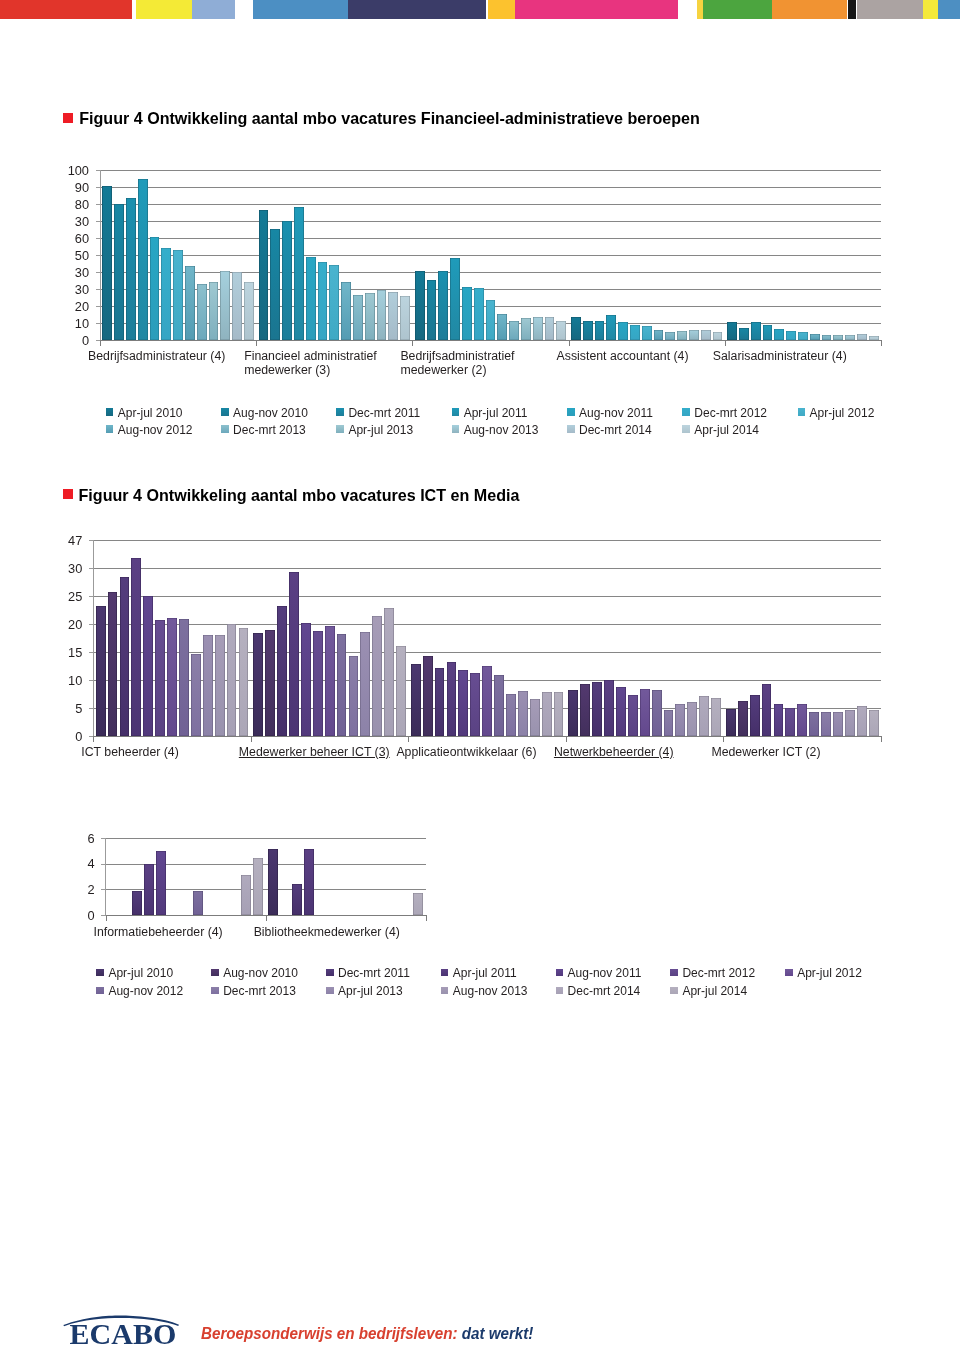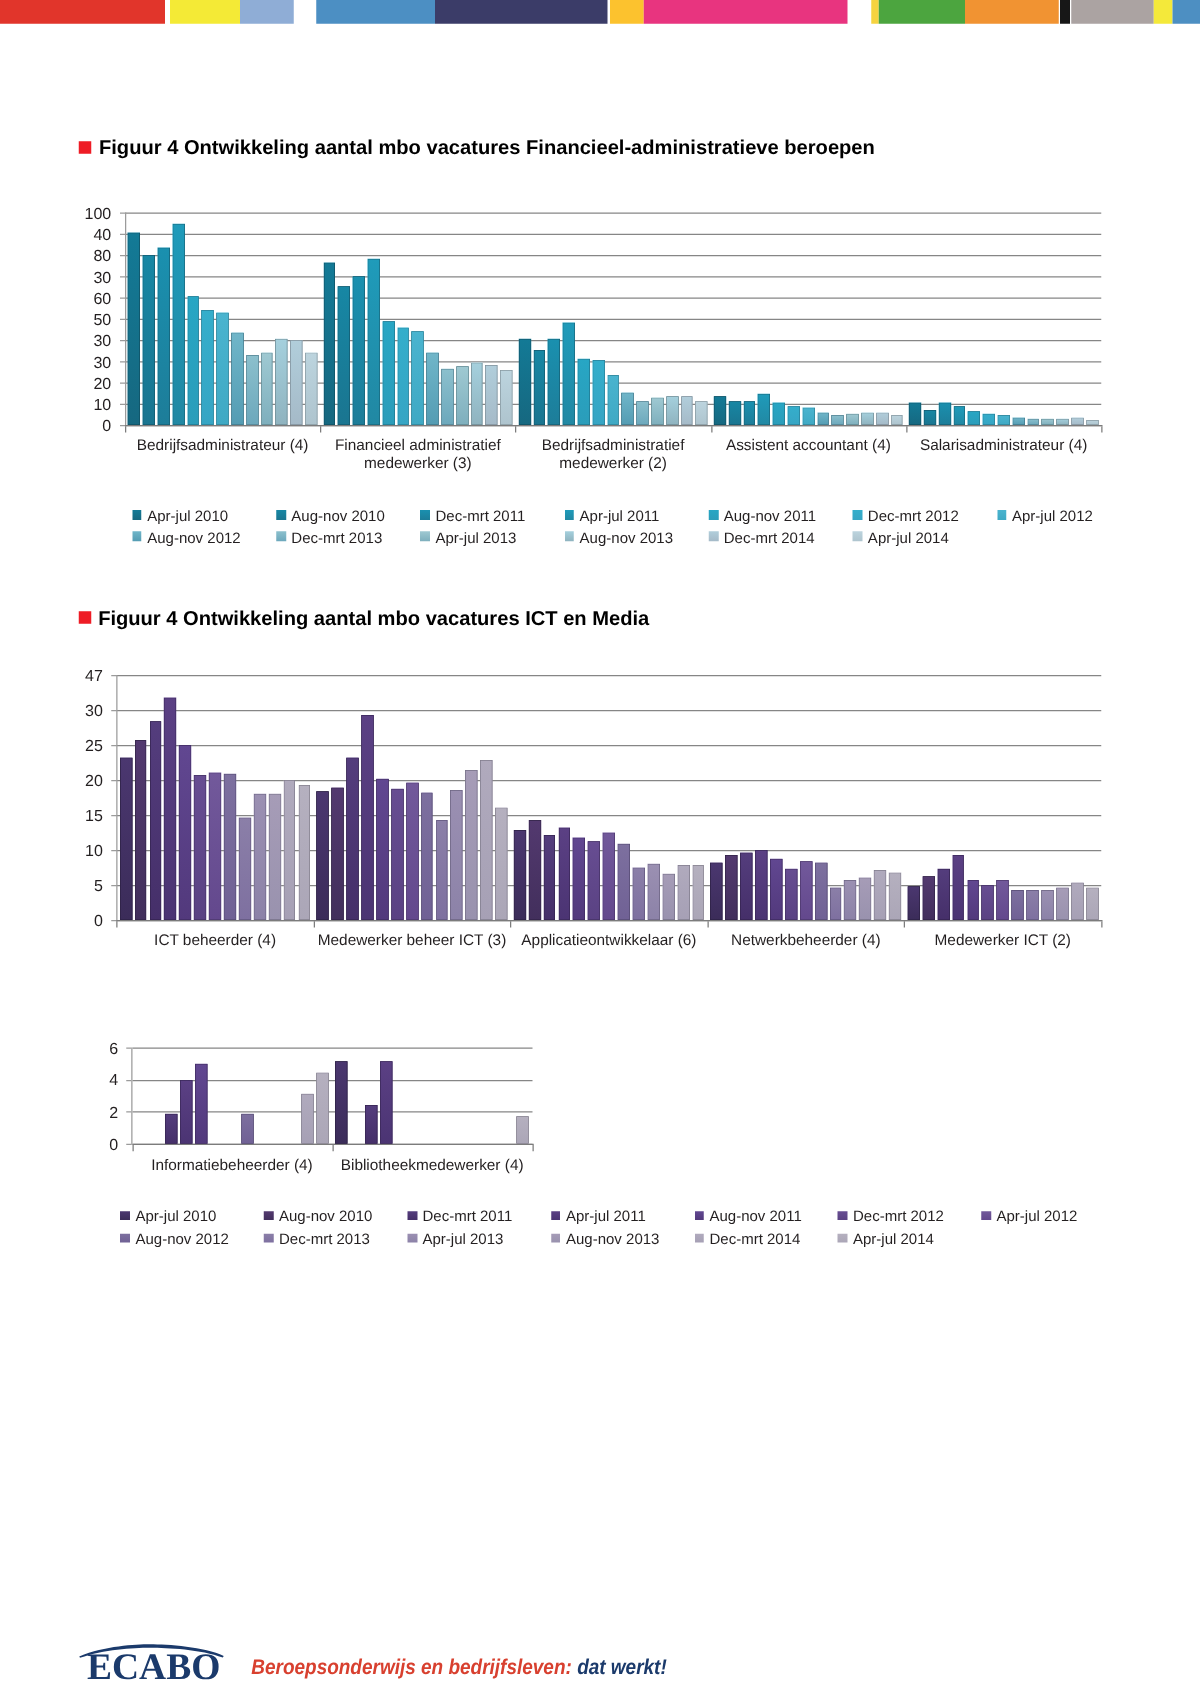--- a/index.html
+++ b/index.html
@@ -9,21 +9,21 @@
   .topbar i{position:absolute;top:0;height:19px;display:block;}
   .fig-title{position:absolute;font-size:16.1px;font-weight:bold;color:#000;white-space:nowrap;}
   .fig-bullet{position:absolute;width:10.2px;height:10px;}
   .gl{position:absolute;height:1px;background:#868686;}
   .yaxis{position:absolute;width:1px;background:#9b9b9b;}
   .ytick{position:absolute;height:1px;width:4px;background:#9b9b9b;}
   .ylab{position:absolute;font-size:12.8px;color:#231f20;text-align:right;line-height:14px;}
   .xaxis{position:absolute;height:1px;background:#7c7c7c;}
   .xtick{position:absolute;width:1px;background:#7c7c7c;}
   .bar{position:absolute;}
-  .catlab{position:absolute;font-size:12.3px;color:#231f20;text-align:center;line-height:14px;}
+  .catlab{position:absolute;font-size:12.3px;color:#231f20;line-height:14px;}
   .legend{position:absolute;left:0;top:0;}
   .lg-item{position:absolute;white-space:nowrap;font-size:12px;color:#231f20;line-height:14px;}
   .lg-sw{display:inline-block;width:7.5px;height:7.5px;margin-right:4.5px;vertical-align:1px;}
   .logo{position:absolute;}
   .logo-text{position:absolute;font-family:"Liberation Serif",serif;font-weight:bold;
              font-size:30px;line-height:30px;white-space:nowrap;}
   .tagline{position:absolute;font-style:italic;font-weight:bold;font-size:17px;white-space:nowrap;
            line-height:17px;transform:scaleX(0.893);transform-origin:0 0;}
 </style>
 </head>
@@ -57,21 +57,21 @@
     <div class="gl" style="left:100px;top:255.20px;width:781px;"></div>
     <div class="gl" style="left:100px;top:272.24px;width:781px;"></div>
     <div class="gl" style="left:100px;top:289.28px;width:781px;"></div>
     <div class="gl" style="left:100px;top:306.32px;width:781px;"></div>
     <div class="gl" style="left:100px;top:323.36px;width:781px;"></div>
     <div class="gl" style="left:100px;top:340.40px;width:781px;"></div>
     <div class="yaxis" style="left:99.5px;top:170px;height:171.4px;"></div>
     <div class="ytick" style="left:95.5px;top:170.00px;"></div>
     <div class="ylab" style="left:49px;top:163.80px;width:40px;">100</div>
     <div class="ytick" style="left:95.5px;top:187.04px;"></div>
-    <div class="ylab" style="left:49px;top:180.84px;width:40px;">40</div>
+    <div class="ylab" style="left:49px;top:180.84px;width:40px;">90</div>
     <div class="ytick" style="left:95.5px;top:204.08px;"></div>
     <div class="ylab" style="left:49px;top:197.88px;width:40px;">80</div>
     <div class="ytick" style="left:95.5px;top:221.12px;"></div>
     <div class="ylab" style="left:49px;top:214.92px;width:40px;">30</div>
     <div class="ytick" style="left:95.5px;top:238.16px;"></div>
     <div class="ylab" style="left:49px;top:231.96px;width:40px;">60</div>
     <div class="ytick" style="left:95.5px;top:255.20px;"></div>
     <div class="ylab" style="left:49px;top:249.00px;width:40px;">50</div>
     <div class="ytick" style="left:95.5px;top:272.24px;"></div>
     <div class="ylab" style="left:49px;top:266.04px;width:40px;">30</div>
@@ -232,21 +232,21 @@
     <div class="bar" style="left:288.99px;top:572.27px;width:9.83px;height:163.83px;background:linear-gradient(to bottom,#5b4084,#4b3473);box-shadow:inset 0 0 0 0.6px #3b295a;"></div>
     <div class="bar" style="left:300.89px;top:623.15px;width:9.83px;height:112.95px;background:linear-gradient(to bottom,#614791,#52397c);box-shadow:inset 0 0 0 0.6px #402c61;"></div>
     <div class="bar" style="left:312.79px;top:630.98px;width:9.83px;height:105.12px;background:linear-gradient(to bottom,#674d92,#5a4283);box-shadow:inset 0 0 0 0.6px #463366;"></div>
     <div class="bar" style="left:324.70px;top:625.95px;width:9.83px;height:110.15px;background:linear-gradient(to bottom,#72599b,#63488d);box-shadow:inset 0 0 0 0.6px #4d386e;"></div>
     <div class="bar" style="left:336.60px;top:634.34px;width:9.83px;height:101.76px;background:linear-gradient(to bottom,#7d709f,#706195);box-shadow:inset 0 0 0 0.6px #574c74;"></div>
     <div class="bar" style="left:348.50px;top:655.58px;width:9.83px;height:80.52px;background:linear-gradient(to bottom,#8b7fa8,#7e70a0);box-shadow:inset 0 0 0 0.6px #62577d;"></div>
     <div class="bar" style="left:360.40px;top:631.54px;width:9.83px;height:104.56px;background:linear-gradient(to bottom,#9b90b2,#8c82a8);box-shadow:inset 0 0 0 0.6px #6d6583;"></div>
     <div class="bar" style="left:372.30px;top:615.88px;width:9.83px;height:120.22px;background:linear-gradient(to bottom,#a69cb7,#9992ae);box-shadow:inset 0 0 0 0.6px #777288;"></div>
     <div class="bar" style="left:384.20px;top:607.50px;width:9.83px;height:128.60px;background:linear-gradient(to bottom,#b0aabd,#a6a0b5);box-shadow:inset 0 0 0 0.6px #817d8d;"></div>
     <div class="bar" style="left:396.10px;top:646.08px;width:9.83px;height:90.02px;background:linear-gradient(to bottom,#b5b0bf,#aba6b7);box-shadow:inset 0 0 0 0.6px #85818f;"></div>
-    <div class="catlab" style="left:238.84px;top:744.5999999999999px;width:181.54px;">Medewerker beheer ICT (3)</div>
+    <div class="catlab" style="left:238.84px;top:744.5999999999999px;width:181.54px;text-decoration:underline;">Medewerker beheer ICT (3)</div>
     <div class="bar" style="left:410.83px;top:663.97px;width:9.83px;height:72.13px;background:linear-gradient(to bottom,#4b3770,#3b2c59);box-shadow:inset 0 0 0 0.6px #2e2245;"></div>
     <div class="bar" style="left:422.73px;top:655.58px;width:9.83px;height:80.52px;background:linear-gradient(to bottom,#53396f,#422f5c);box-shadow:inset 0 0 0 0.6px #332548;"></div>
     <div class="bar" style="left:434.63px;top:667.88px;width:9.83px;height:68.22px;background:linear-gradient(to bottom,#543d7d,#452f69);box-shadow:inset 0 0 0 0.6px #362552;"></div>
     <div class="bar" style="left:446.53px;top:661.73px;width:9.83px;height:74.37px;background:linear-gradient(to bottom,#5b4084,#4b3473);box-shadow:inset 0 0 0 0.6px #3b295a;"></div>
     <div class="bar" style="left:458.43px;top:669.56px;width:9.83px;height:66.54px;background:linear-gradient(to bottom,#614791,#52397c);box-shadow:inset 0 0 0 0.6px #402c61;"></div>
     <div class="bar" style="left:470.33px;top:672.92px;width:9.83px;height:63.18px;background:linear-gradient(to bottom,#674d92,#5a4283);box-shadow:inset 0 0 0 0.6px #463366;"></div>
     <div class="bar" style="left:482.24px;top:665.65px;width:9.83px;height:70.45px;background:linear-gradient(to bottom,#72599b,#63488d);box-shadow:inset 0 0 0 0.6px #4d386e;"></div>
     <div class="bar" style="left:494.14px;top:675.15px;width:9.83px;height:60.95px;background:linear-gradient(to bottom,#7d709f,#706195);box-shadow:inset 0 0 0 0.6px #574c74;"></div>
     <div class="bar" style="left:506.04px;top:694.16px;width:9.83px;height:41.94px;background:linear-gradient(to bottom,#8b7fa8,#7e70a0);box-shadow:inset 0 0 0 0.6px #62577d;"></div>
     <div class="bar" style="left:517.94px;top:690.81px;width:9.83px;height:45.29px;background:linear-gradient(to bottom,#9b90b2,#8c82a8);box-shadow:inset 0 0 0 0.6px #6d6583;"></div>
@@ -260,21 +260,21 @@
     <div class="bar" style="left:604.07px;top:679.63px;width:9.83px;height:56.47px;background:linear-gradient(to bottom,#5b4084,#4b3473);box-shadow:inset 0 0 0 0.6px #3b295a;"></div>
     <div class="bar" style="left:615.97px;top:687.45px;width:9.83px;height:48.65px;background:linear-gradient(to bottom,#614791,#52397c);box-shadow:inset 0 0 0 0.6px #402c61;"></div>
     <div class="bar" style="left:627.87px;top:694.72px;width:9.83px;height:41.38px;background:linear-gradient(to bottom,#674d92,#5a4283);box-shadow:inset 0 0 0 0.6px #463366;"></div>
     <div class="bar" style="left:639.78px;top:688.57px;width:9.83px;height:47.53px;background:linear-gradient(to bottom,#72599b,#63488d);box-shadow:inset 0 0 0 0.6px #4d386e;"></div>
     <div class="bar" style="left:651.68px;top:690.25px;width:9.83px;height:45.85px;background:linear-gradient(to bottom,#7d709f,#706195);box-shadow:inset 0 0 0 0.6px #574c74;"></div>
     <div class="bar" style="left:663.58px;top:709.82px;width:9.83px;height:26.28px;background:linear-gradient(to bottom,#8b7fa8,#7e70a0);box-shadow:inset 0 0 0 0.6px #62577d;"></div>
     <div class="bar" style="left:675.48px;top:704.23px;width:9.83px;height:31.87px;background:linear-gradient(to bottom,#9b90b2,#8c82a8);box-shadow:inset 0 0 0 0.6px #6d6583;"></div>
     <div class="bar" style="left:687.38px;top:701.99px;width:9.83px;height:34.11px;background:linear-gradient(to bottom,#a69cb7,#9992ae);box-shadow:inset 0 0 0 0.6px #777288;"></div>
     <div class="bar" style="left:699.28px;top:695.84px;width:9.83px;height:40.26px;background:linear-gradient(to bottom,#b0aabd,#a6a0b5);box-shadow:inset 0 0 0 0.6px #817d8d;"></div>
     <div class="bar" style="left:711.18px;top:698.08px;width:9.83px;height:38.02px;background:linear-gradient(to bottom,#b5b0bf,#aba6b7);box-shadow:inset 0 0 0 0.6px #85818f;"></div>
-    <div class="catlab" style="left:553.92px;top:744.5999999999999px;width:181.54px;">Netwerkbeheerder (4)</div>
+    <div class="catlab" style="left:553.92px;top:744.5999999999999px;width:181.54px;text-decoration:underline;">Netwerkbeheerder (4)</div>
     <div class="bar" style="left:725.91px;top:708.70px;width:9.83px;height:27.40px;background:linear-gradient(to bottom,#4b3770,#3b2c59);box-shadow:inset 0 0 0 0.6px #2e2245;"></div>
     <div class="bar" style="left:737.81px;top:701.43px;width:9.83px;height:34.67px;background:linear-gradient(to bottom,#53396f,#422f5c);box-shadow:inset 0 0 0 0.6px #332548;"></div>
     <div class="bar" style="left:749.71px;top:695.28px;width:9.83px;height:40.82px;background:linear-gradient(to bottom,#543d7d,#452f69);box-shadow:inset 0 0 0 0.6px #362552;"></div>
     <div class="bar" style="left:761.61px;top:684.10px;width:9.83px;height:52.00px;background:linear-gradient(to bottom,#5b4084,#4b3473);box-shadow:inset 0 0 0 0.6px #3b295a;"></div>
     <div class="bar" style="left:773.51px;top:703.67px;width:9.83px;height:32.43px;background:linear-gradient(to bottom,#614791,#52397c);box-shadow:inset 0 0 0 0.6px #402c61;"></div>
     <div class="bar" style="left:785.41px;top:708.14px;width:9.83px;height:27.96px;background:linear-gradient(to bottom,#674d92,#5a4283);box-shadow:inset 0 0 0 0.6px #463366;"></div>
     <div class="bar" style="left:797.32px;top:703.67px;width:9.83px;height:32.43px;background:linear-gradient(to bottom,#72599b,#63488d);box-shadow:inset 0 0 0 0.6px #4d386e;"></div>
     <div class="bar" style="left:809.22px;top:712.06px;width:9.83px;height:24.04px;background:linear-gradient(to bottom,#7d709f,#706195);box-shadow:inset 0 0 0 0.6px #574c74;"></div>
     <div class="bar" style="left:821.12px;top:711.50px;width:9.83px;height:24.60px;background:linear-gradient(to bottom,#8b7fa8,#7e70a0);box-shadow:inset 0 0 0 0.6px #62577d;"></div>
     <div class="bar" style="left:833.02px;top:712.06px;width:9.83px;height:24.04px;background:linear-gradient(to bottom,#9b90b2,#8c82a8);box-shadow:inset 0 0 0 0.6px #6d6583;"></div>

